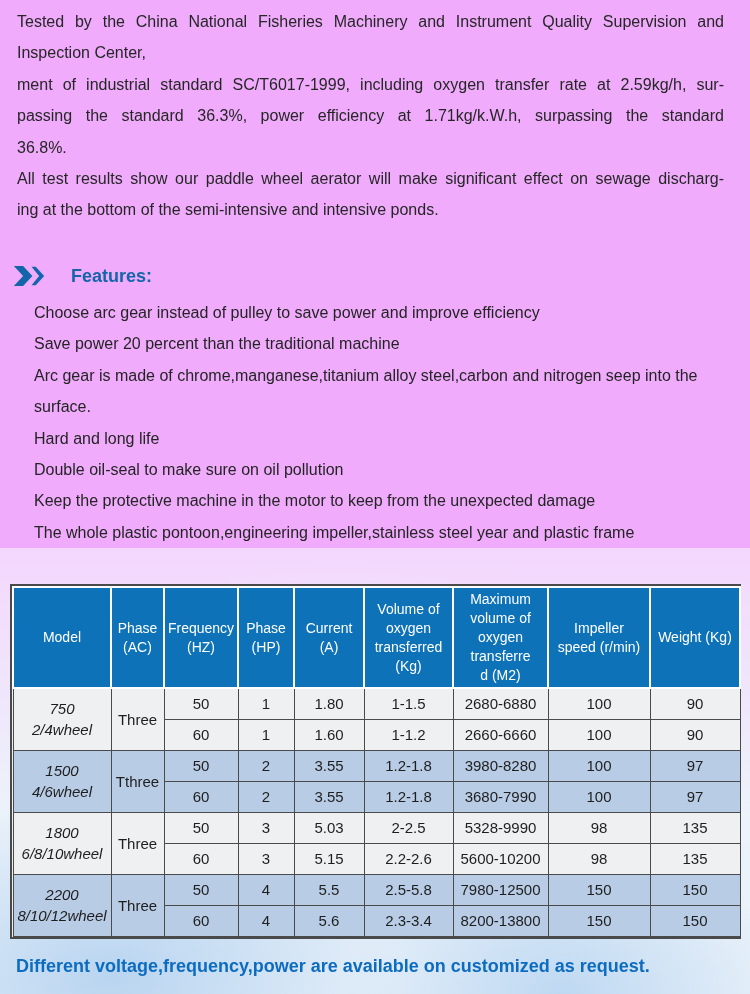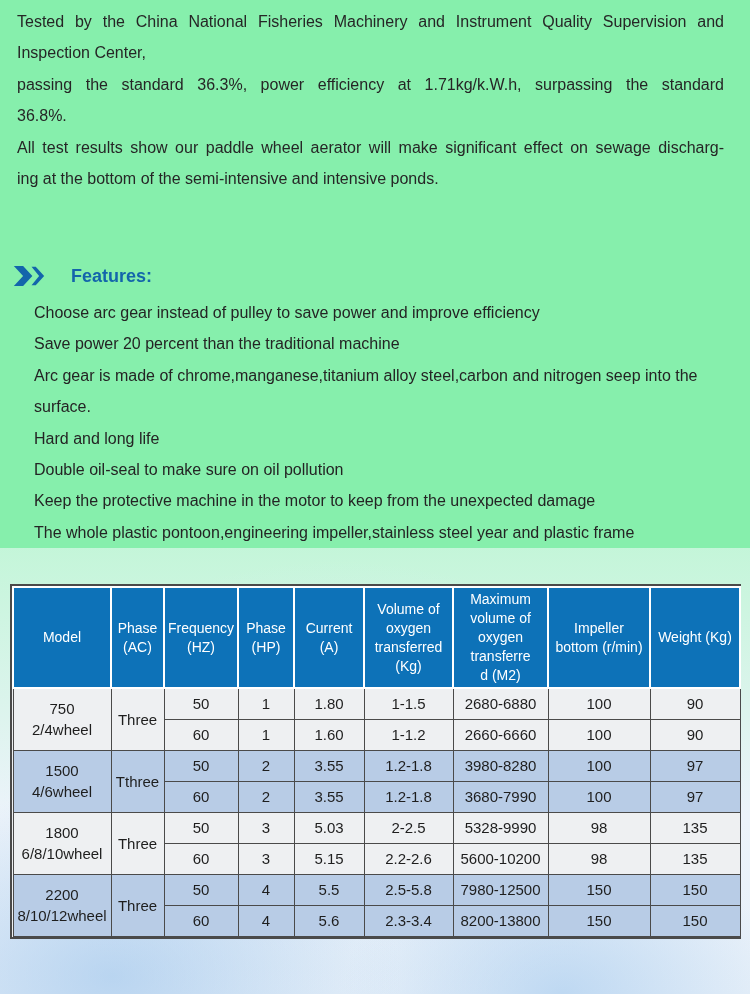--- a/index.html
+++ b/index.html
@@ -1,19 +1,19 @@
 <!DOCTYPE html>
 <html><head>
 <meta charset="utf-8">
 <style>
   * { margin:0; padding:0; box-sizing:border-box; }
   html,body { background:#fff; }
   .page {
     position:relative; width:750px; height:994px; margin:0 auto;
-    background:#86efac; overflow:hidden;
+    background:#f0abfc; overflow:hidden;
     font-family:"Liberation Sans","DejaVu Sans",sans-serif;
     color:#262626;
   }
   
   .bg-tint {
     position:absolute; left:0; top:548px; width:750px; height:446px;
     background:
       radial-gradient(55% 60% at 15% 96%, rgba(147,190,233,0.55) 0%, rgba(147,190,233,0) 70%),
       radial-gradient(45% 55% at 75% 100%, rgba(150,193,235,0.50) 0%, rgba(150,193,235,0) 65%),
       radial-gradient(60% 70% at 45% 55%, rgba(222,235,247,0.70) 0%, rgba(222,235,247,0) 75%),
@@ -46,36 +46,37 @@
     border:2px solid #ffffff; padding:2px 1px;
   }
   table.spec thead tr { height:98px; }
   table.spec td {
     border:1px solid #4a4a4a; text-align:center; vertical-align:middle;
     font-size:15px; color:#1e1e1e; padding:0 2px;
   }
   table.spec tbody tr { height:31px; }
   tr.gA td { background:#eef0f2; }
   tr.gB td { background:#b8cce6; }
-  td.model span { display:block; line-height:21px; }
+  td.model span { display:block; line-height:21px;font-style:italic; }
   .hl { display:block; }
   .note {
     position:absolute; top:956px; left:16px;
     font-size:18px; font-weight:bold; color:#0d6cbf;
   }
 </style>
 </head>
 <body>
 
 <div class="page">
   <div class="bg-tint"></div>
 
   <div class="intro">
     <div class="line j">Tested by the China National Fisheries Machinery and Instrument Quality Supervision and</div>
     <div class="line">Inspection Center,</div>
+    <div class="line j">ment of industrial standard SC/T6017-1999, including oxygen transfer rate at 2.59kg/h, sur-</div>
     <div class="line j">passing the standard 36.3%, power efficiency at 1.71kg/k.W.h, surpassing the standard</div>
     <div class="line">36.8%.</div>
     <div class="line j">All test results show our paddle wheel aerator will make significant effect on sewage discharg-</div>
     <div class="line">ing at the bottom of the semi-intensive and intensive ponds.</div>
   </div>
 
   <div class="features-head">
     <svg class="chev" viewBox="0 0 38 26" aria-hidden="true">
       <path d="M1,1 L12,1 L23,13 L12,25 L1,25 L12,13 Z" fill="#1365ab"></path>
       <path d="M22,2 L27,2 L37,13 L27,24 L22,24 L31,13 Z" fill="#1365ab"></path>
@@ -135,21 +136,21 @@
             </th>
           <th>
               <span class="hl">Maximum</span>
               <span class="hl">volume of</span>
               <span class="hl">oxygen</span>
               <span class="hl">transferre</span>
               <span class="hl">d (M2)</span>
             </th>
           <th>
               <span class="hl">Impeller</span>
-              <span class="hl">bottom (r/min)</span>
+              <span class="hl">speed (r/min)</span>
             </th>
           <th>
               <span class="hl">Weight (Kg)</span>
             </th>
         </tr>
       </thead>
       <tbody>
 
         <tr class="gA">
           <td class="model" rowspan="2">
@@ -243,13 +244,14 @@
           <td>5.6</td>
           <td>2.3-3.4</td>
           <td>8200-13800</td>
           <td>150</td>
           <td>150</td>
         </tr>
       </tbody>
     </table>
   </div>
 
+  <div class="note">Different voltage,frequency,power are available on customized as request.</div>
 </div>
 
 </body></html>

